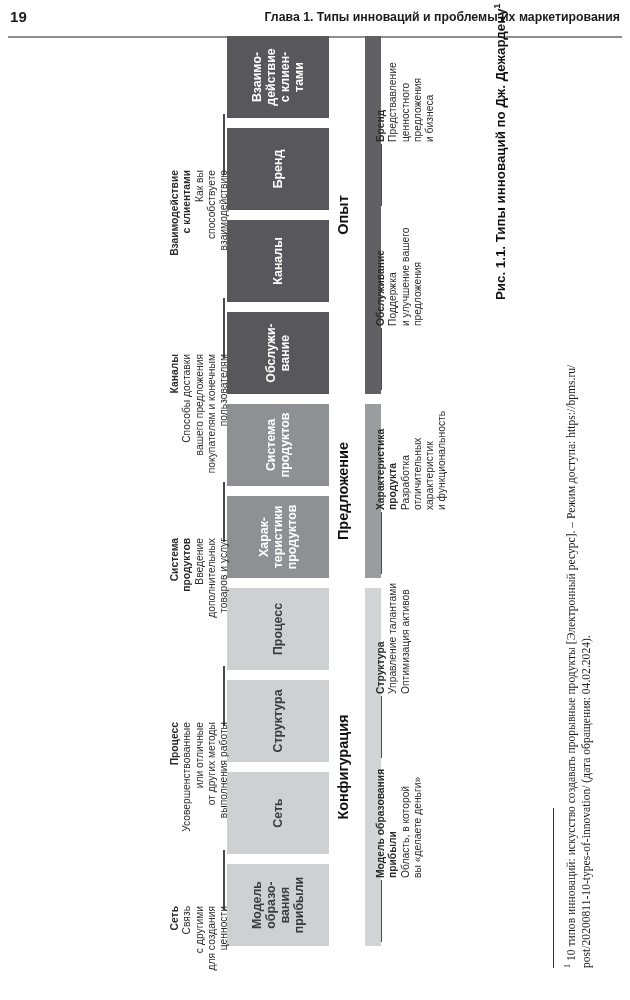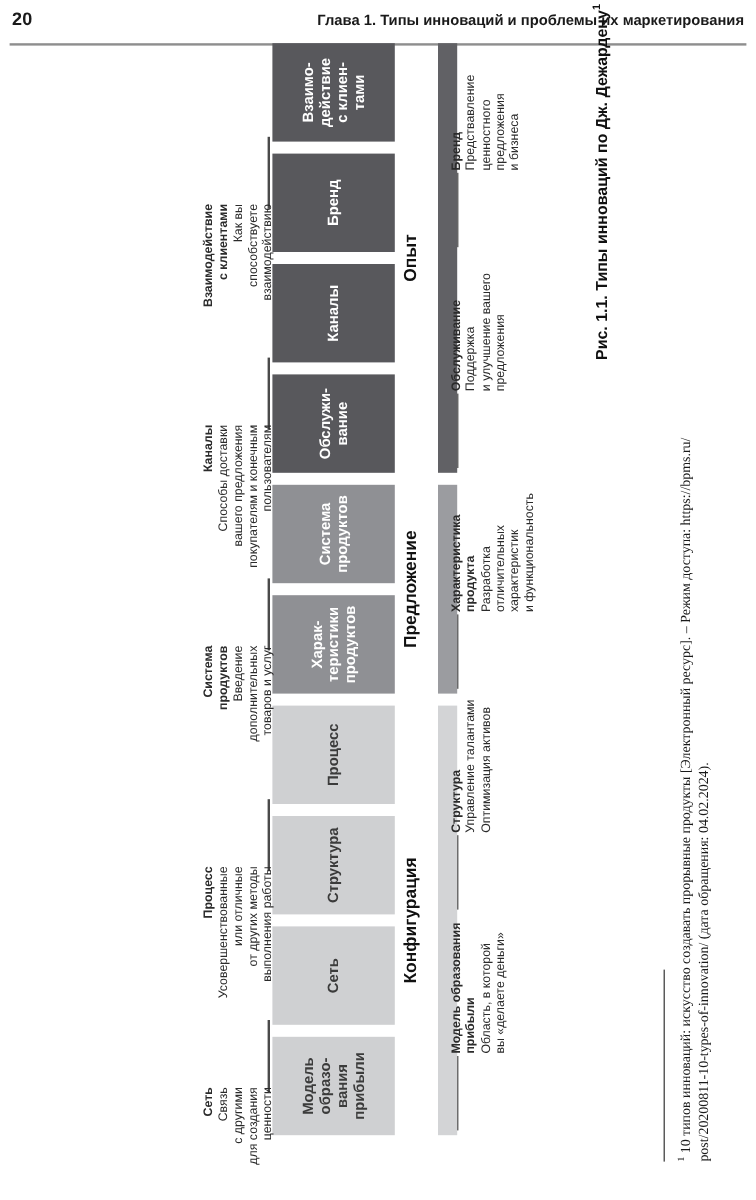--- a/index.html
+++ b/index.html
@@ -147,21 +147,21 @@
     transform:rotate(-90deg);
     transform-origin:0 0;
   }
   #footnote sup{font-size:8px;vertical-align:super;}
   .fn-line{white-space:nowrap;display:block;}
 </style>
 </head>
 <body>
 
 <div id="page-header">
-  <div id="page-number">20</div>
+  <div id="page-number">19</div>
   <div id="header-title">Глава 1. Типы инноваций и проблемы их маркетирования</div>
   <div id="header-rule"></div>
 </div>
 
 <div id="figure-stage">
   <div class="diag" id="diag">
       <div class="box light" style="left: 16px; width: 82px;">
         <span>Модель<br>образо-<br>вания<br>прибыли</span>
       </div>
       <div class="box light" style="left: 108px; width: 82px;">

